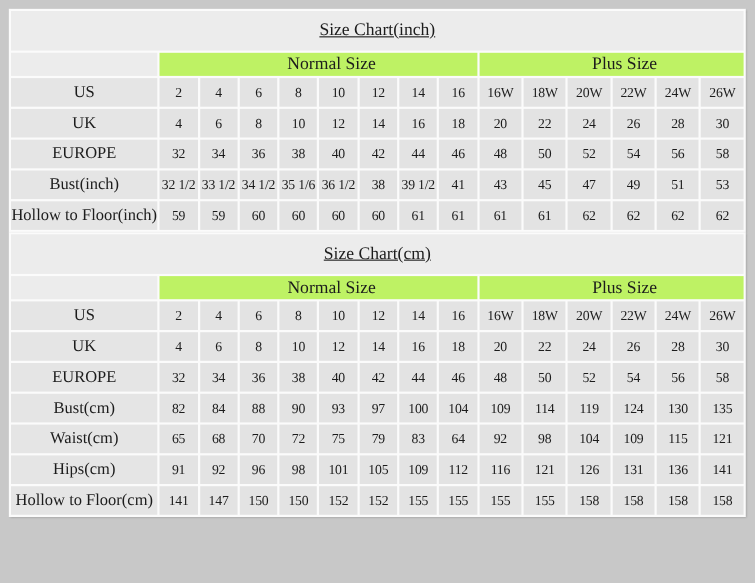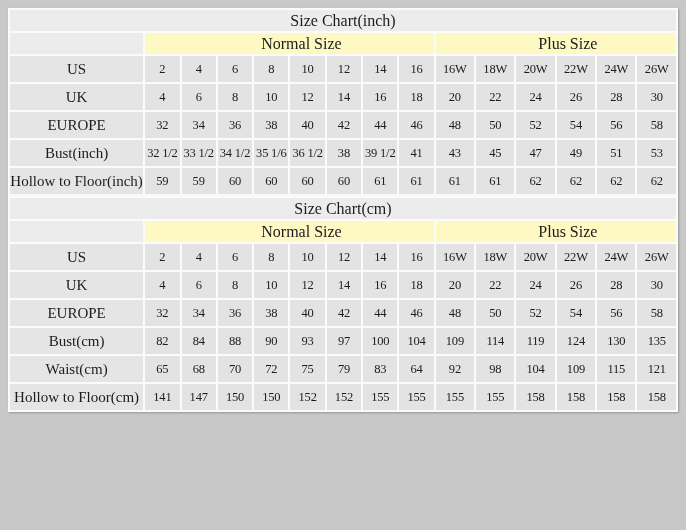--- a/index.html
+++ b/index.html
@@ -38,24 +38,25 @@
     padding: 0;
     text-align: center;
     vertical-align: middle;
     font-weight: normal;
     white-space: nowrap;
     overflow: hidden;
   }
   th.title {
     background: #ececec;
     font-size: 16px;
-    height: 21px;
+    height: 36px;
+    text-decoration: underline;
   }
   th.group {
-    background: #fef9c3;
+    background: #bef264;
     font-size: 16px;
     height: 21px;
     padding-left: 24px;
   }
   th.corner {
     background: #ececec;
   }
   tbody th.rowlabel {
     background: #e5e5e5;
     font-size: 15px;
@@ -298,20 +299,37 @@
           <td>83</td>
           <td>64</td>
           <td>92</td>
           <td>98</td>
           <td>104</td>
           <td>109</td>
           <td>115</td>
           <td>121</td>
         </tr>
         <tr>
+          <th class="rowlabel">Hips(cm)</th>
+          <td>91</td>
+          <td>92</td>
+          <td>96</td>
+          <td>98</td>
+          <td>101</td>
+          <td>105</td>
+          <td>109</td>
+          <td>112</td>
+          <td>116</td>
+          <td>121</td>
+          <td>126</td>
+          <td>131</td>
+          <td>136</td>
+          <td>141</td>
+        </tr>
+        <tr>
           <th class="rowlabel">Hollow to Floor(cm)</th>
           <td>141</td>
           <td>147</td>
           <td>150</td>
           <td>150</td>
           <td>152</td>
           <td>152</td>
           <td>155</td>
           <td>155</td>
           <td>155</td>

